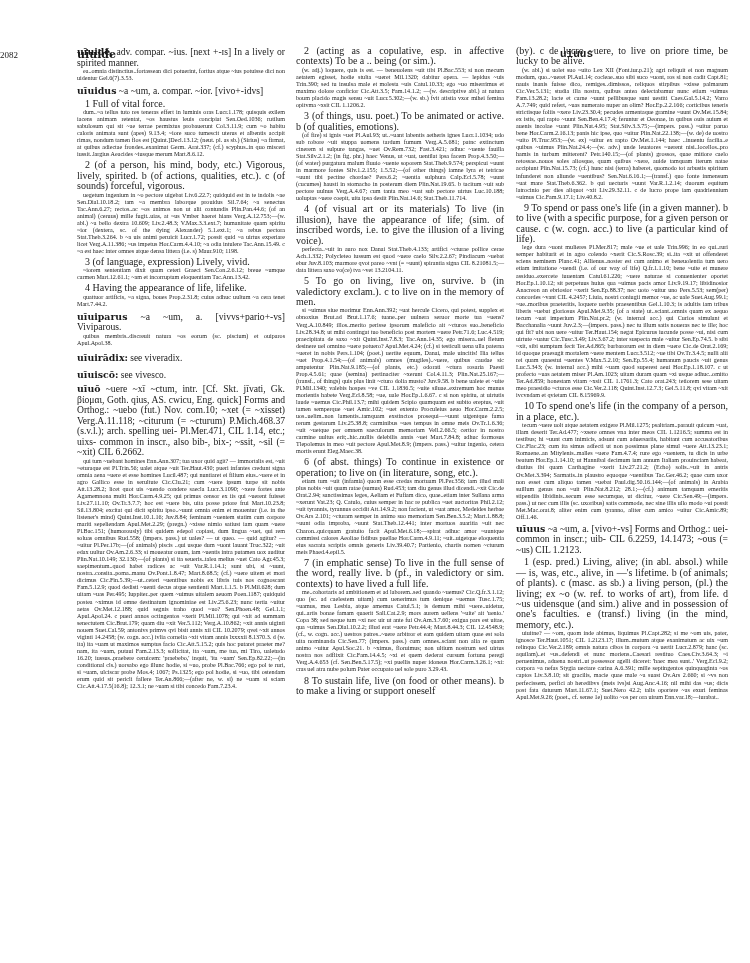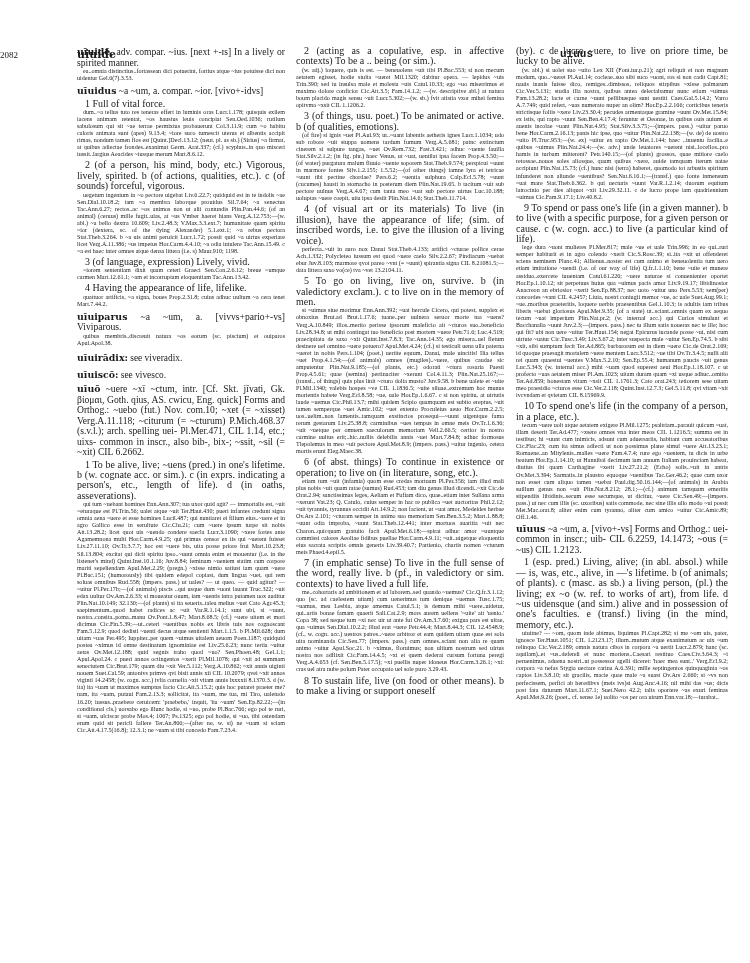--- a/index.html
+++ b/index.html
@@ -50,21 +50,20 @@
   <div class="entry">
     <div class="hw-line"><span class="hw">uīuiparus</span> <span>~a ~um, a. [vivvs+pario+-vs] Viviparous.</span></div>
     <div class="cit">quibus membris..discreuit natura ~os eorum (sc. piscium) et ouiparos Apul.Apol.38.</div>
   </div>
 
   <div class="xref"><span class="hw">uīuirādix:</span> <span>see viveradix.</span></div>
   <div class="xref"><span class="hw">uīuiscō:</span> <span>see vivesco.</span></div>
 
   <div class="entry">
     <div class="hw-line"><span class="hw">uīuō</span> <span>~uere ~xī ~ctum, intr. [Cf. Skt. jīvati, Gk. βίομαι, Goth. qius, AS. cwicu, Eng. quick] Forms and Orthog.: ~uebo (fut.) Nov. com.10; ~xet (= ~xisset) Verg.A.11.118; ~citurum (= ~cturum) P.Mich.468.37 (s.v.l.); arch. spelling uei- Pl.Mer.471, CIL 1.14, etc.; uixs- common in inscr., also bib-, bix-; ~ssit, ~sil (= ~xit) CIL 6.2662.</span></div>
-    <div class="sense">1 To be alive, live; ~uens (pred.) in one's lifetime. b (w. cognate acc. or sim.). c (in exprs. indicating a person's, etc., length of life). d (in oaths, asseverations).</div>
     <div class="cit">qui tum ~uebant homines Enn.Ann.307; tua uxor quid agit? — immortalis est, ~uit ~eturaque est Pl.Trin.56; ualet atque ~uit Ter.Haut.430; pueri infantes credunt signa omnia aena ~uere et esse homines Lucil.487; qui nuntiaret ei filium eius..~uere et in agro Gallico esse in serultute Cic.Clu.21; cum ~uere ipsum turpe sit nobis Att.13.28.2; licet quot uis ~uendo condere saecla Lucr.3.1090; ~xere fortes ante Agamemnona multi Hor.Carm.4.9.25; qui primus censor ex iis qui ~uerent fuisset Liv.27.11.10; Ov.Tr.3.7.7; hoc est ~uere bis, uita posse priore frui Mart.10.23.8; Sil.13.804; excitat qui dicit spiritu ipso..~uunt omnia enim et mouentur (i.e. in the listener's mind) Quint.Inst.10.1.16; Juv.8.84; feminam ~uentem statim cum corpore mariti sepeliendam Apul.Met.2.29; (pregn.) ~xisse nimio satiust iam quam ~uere Pl.Bac.151; (humorously) tibi quidem edepol copiast, dum lingua ~uet, qui rem soluas omnibus Rud.558; (impers. pass.) ut uales? — ut queo. — quid agitur? — ~uitur Pl.Per.17b;—(of animals) piscis ..qui usque dum ~uont lauant Truc.322; ~uit edax uultur Ov.Am.2.6.33; si moueatur ouum, iam ~uentis intra putamen uox auditur Plin.Nat.10.149; 32.130;—(of plants) si ita seueris..talea melius ~uet Cato Agr.45.3; saepimentum..quod habet radices ac ~uit Var.R.1.14.1; sunt ubi, si ~uunt, nostra..consita..poma..manu Ov.Pont.1.8.47; Mart.8.68.5; (cf.) ~uere uitem et mori dicimus Cic.Fin.5.39;—ut..ceteri ~uentibus nobis ex libris tuis nos cognoscant Fam.5.12.9; quod dedisti ~uenti decus atque sentienti Mart.1.1.5. b Pl.Mil.628; dum uitam ~uas Per.495; Iuppiter..per quem ~uimus uitalem aeuom Poen.1187; quidquid postea ~ximus id omne destinatum ignominiae est Liv.25.6.23; nunc tertia ~uitur aetas Ov.Met.12.188; quid segnis traho quod ~uo? Sen.Phoen.48; Gel.1.1; Apul.Apol.24. c pueri annos octingentos ~xerit Pl.Mil.1078; qui ~xit ad summam senectutem Cic.Brut.179; quam diu ~xit Ver.5.112; Verg.A.10.862; ~xit annis uiginti nouem Suet.Cal.59; antonivs primvs qvi bisit annis xii CIL 10.2079; qvei ~xit annos viginti 14.2458; (w. cogn. acc.) ivlia cornelia ~xit vitam annis lxxxxii 8.1370.3. d (w. ita) ita ~uam ut maximos sumptus facio Cic.Att.5.15.2; quis hoc putaret praeter me? nam, ita ~uam, putaui Fam.2.13.3; sollicitat, ita ~uam, me tua, mi Tiro, ualetudo 16.20; iussus..praebere ceruicem: 'praebebo,' inquit, 'ita ~uam' Sen.Ep.82.22;—(in conditional cls.) uorsabo ego illunc hodie, si ~uo, probe Pl.Bac.766; ego pol te ruri, si ~uam, ulciscar probe Mos.4; 1067; Ps.1325; ego pol hodie, si ~uo, tibi ostendam erum quid sit pericli fallere Ter.An.866;—(after ne, w. si) ne ~uam si sciam Cic.Att.4.17.5(16.8); 12.3.1; ne ~uam si tibi concedo Fam.7.23.4.</div>
   </div>
 </div>
 
 <div class="col c2">
   <div class="sense">2 (acting as a copulative, esp. in affective contexts) To be a .. being (or sim.).</div>
   <div class="cit">(w. adj.) loquere, quis is est. — beneuolens ~uit tibi Pl.Bac.553; si non mecum aetatem egisset, hodie stulta ~ueret Mil.1320; dabitur opera. — lepidus ~uis Trin.390; sed tu insulsa male et molesta ~uis Catul.10.33; ego ~uo miserrimus et maximo dolore conficior Cic.Att.3.5; Fam.14.1.2; —(w. descriptive abl.) at natura boum placido magis sensu ~uit Lucr.5.302;—(w. sb.) fvit atistia vxor mihei femina opitvma ~xsit CIL 1.1206.2.</div>
   <div class="sense">3 (of things, usu. poet.) To be animated or active. b (of qualities, emotions).</div>
   <div class="cit">(of fire) si ignis ~uet Pl.Aul.93; ut..~uant labentis aetheris ignes Lucr.1.1034; udo sub robore ~uit stuppa uomens tardum fumum Verg.A.5.681; patnc extinctum cinerem si sulpure tangas, ~uet Ov.Rem.732; Fast.3.421; adhuc ~uente fauilla Stat.Silv.2.1.2; (in fig. phr.) haec Venus, ut ~uat, uentilat ipsa facem Prop.4.3.50;—(of water) purgatura malum fluuio ~uente soporem Stat.Theb.9.574; perspicui ~uunt in marmore fontes Silv.1.2.155; 1.5.52;—(of other things) iamne lyra et tetricae ~uunt tibi pectine chordae? Pers.6.2; ~uentia sulphura Calp.Ecl.5.78; ~uunt (cucumes) hausti in stomacho in posterum diem Plin.Nat.19.65. b tacitum ~uit sub pectore uulnus Verg.A.4.67; cum tanta meo ~uat sub pectore uirtus Luc.10.188; uoluptas ~uere coepit, uita ipsa desiit Plin.Nat.14.6; Stat.Theb.11.714.</div>
   <div class="sense">4 (of visual art or its materials) To live (in illusion), have the appearance of life; (sim. of inscribed words, i.e. to give the illusion of a living voice).</div>

